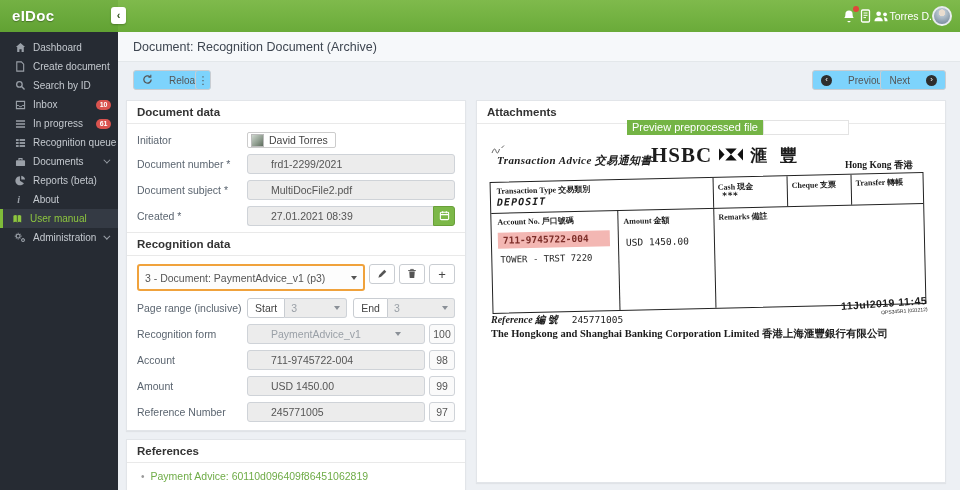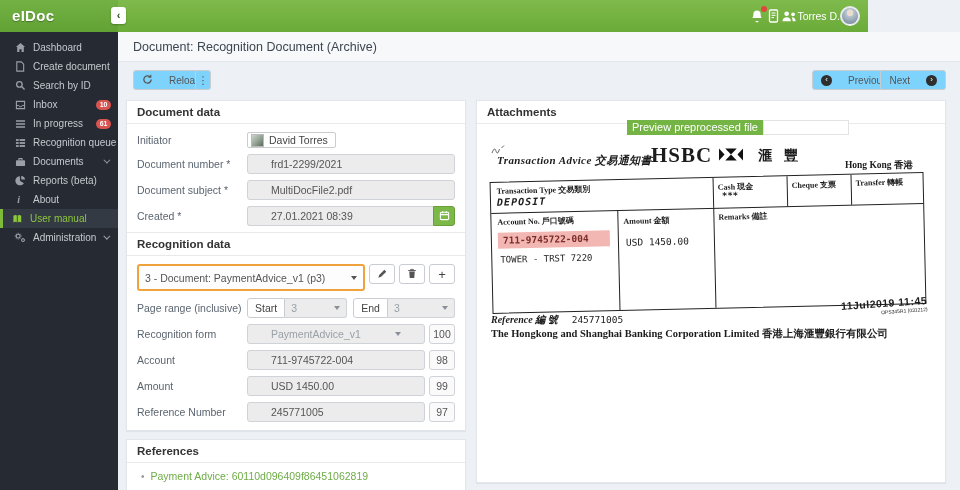--- a/index.html
+++ b/index.html
@@ -1,21 +1,21 @@
 <!DOCTYPE html>
 <html><head>
 <meta charset="utf-8">
 <style>
   * { margin:0; padding:0; box-sizing:border-box; }
   html,body { background:#dfe3e8; }
   body { font-family:"Liberation Sans", sans-serif; }
   #stage { position:relative; width:960px; height:490px; background:#edf0f4; overflow:hidden; }
 
   
-  .topbar { position:absolute; left:0; top:0; width:868px; height:32px;
+  .topbar { position:absolute; left:0; top:0; width:960px; height:32px;
             background:linear-gradient(180deg,#7fba4c,#6aab39); z-index:30; }
   .logo { position:absolute; left:0; top:0; width:118px; height:32px;
           background:linear-gradient(180deg,#74b144,#61a233);
           color:#fff; font-size:15px; font-weight:bold; line-height:32px; padding-left:12px;
           text-shadow:0 1px 1px rgba(0,0,0,.3); letter-spacing:.3px; }
   .collapse-btn { position:absolute; left:111px; top:7px; width:15px; height:17px; background:#fff;
                   border-radius:3px; box-shadow:0 1px 2px rgba(0,0,0,.25); cursor:pointer;
                   color:#2f4d1b; text-align:center; line-height:16px; font-size:11px; font-weight:bold; }
   .collapse-btn::before { content:"‹"; }
   .topbar-right { position:absolute; right:8px; top:0; height:32px; display:flex; align-items:center; }
@@ -93,21 +93,21 @@
   .attach { position:absolute; left:476px; top:100px; width:470px; height:383px; z-index:10; }
   .prevrow { position:absolute; left:150px; top:19px; display:flex; align-items:stretch; z-index:5; }
   .prevchip { background:#74b445; color:#fff; font-size:11px; line-height:15px; padding:0 5px; cursor:pointer; white-space:nowrap; }
   .prevbox { width:86px; background:#fff; border:1px solid #e3e3e3; }
   .scan { position:absolute; left:6px; top:36px; right:6px; bottom:4px; background:#fff; overflow:hidden; }
   .scan * { color:#1c1c1c; }
   .s-title { position:absolute; left:14px; top:16px; font-family:"Liberation Serif",serif; font-weight:bold;
              font-style:italic; font-size:11px; letter-spacing:.4px; }
   .s-brand { position:absolute; left:168px; top:6px; display:flex; align-items:center; gap:7px; }
   .s-brand .latin { font-family:"Liberation Serif",serif; font-weight:bold; font-size:21px; letter-spacing:1px; }
-  .s-brand .cjk { font-size:14px; font-weight:bold; letter-spacing:4px;margin-left:8px; }
+  .s-brand .cjk { font-size:17px; font-weight:bold; letter-spacing:4px; }
   .s-region { position:absolute; right:26px; top:22px; font-family:"Liberation Serif",serif; font-weight:bold; font-size:9.5px; }
   .s-table { position:absolute; left:8px; top:40px; width:434px; height:132px; border:1px solid #222;
              transform:rotate(-1.3deg); }
   .hl,.vl { position:absolute; background:#222; }
   .s-cell-lab { position:absolute; font-family:"Liberation Serif",serif; font-weight:bold; font-size:8px; white-space:nowrap; }
   .mono { font-family:"DejaVu Sans Mono",monospace; }
   .s-pink { position:absolute; left:6px; top:50px; width:112px; height:16px; background:#f3b7b3;
             font-size:9.5px; line-height:16px; padding-left:5px; color:#7c2d28 !important; font-weight:bold; }
   .s-ref { position:absolute; left:8px; top:176px; display:flex; gap:14px; align-items:baseline; }
   .s-bank { position:absolute; left:8px; top:190px; font-family:"Liberation Serif",serif; font-weight:bold; font-size:10.5px; white-space:nowrap; }

